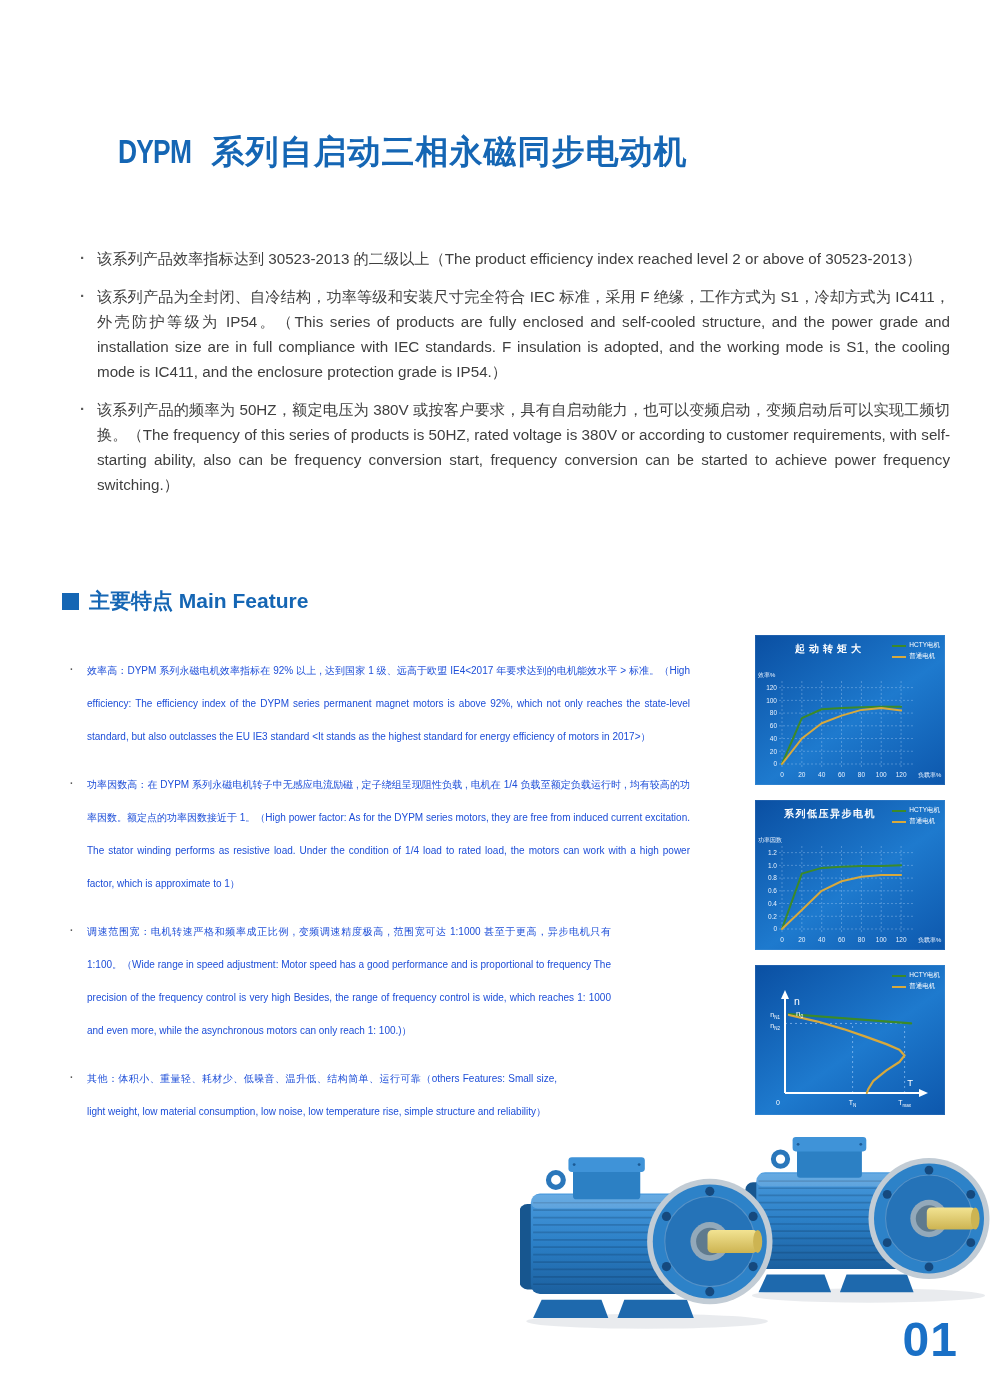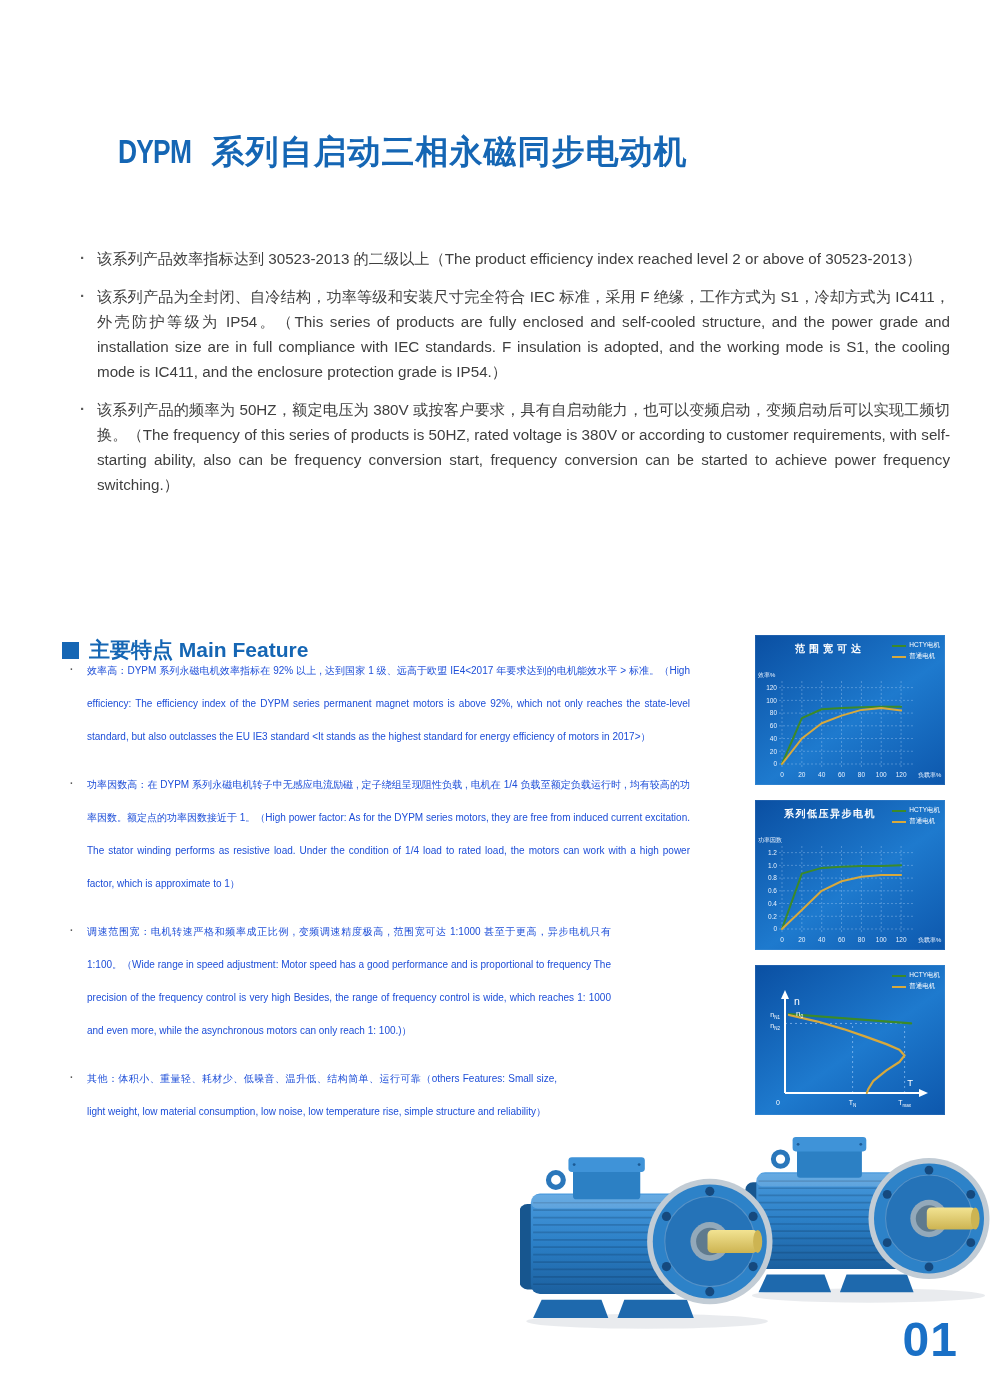--- a/index.html
+++ b/index.html
@@ -11,21 +11,21 @@
   .title-cn .dypm{display:inline-block;transform:scaleX(.8);transform-origin:left center;
                   letter-spacing:-1px;margin-right:-8px;}
   .title-en{position:absolute;left:64px;top:178px;margin:0;font-size:40px;font-weight:800;
             color:#1566b4;letter-spacing:.5px;}
   
   .intro{position:absolute;left:76px;top:246px;width:874px;margin:0;padding:0;list-style:none;}
   .intro li{position:relative;padding-left:21px;margin-bottom:13px;color:#3e3e3e;
             font-size:15.2px;line-height:25px;text-align:justify;}
   .intro li::before{content:"·";position:absolute;left:4px;top:-1px;color:#5a5a5a;font-weight:700;}
   
-  .feature-heading{position:absolute;left:62px;top:636px;display:flex;align-items:center;gap:10px;}
+  .feature-heading{position:absolute;left:62px;top:587px;display:flex;align-items:center;gap:10px;}
   .feature-heading .sq{width:17px;height:17px;background:#1566b4;flex:0 0 auto;}
   .feature-heading .txt{font-size:21px;font-weight:800;color:#1566b4;}
   .features{position:absolute;left:66px;top:654px;width:624px;}
   .feature{position:relative;padding-left:21px;margin-bottom:15px;color:#1d4ed8;
            font-size:10px;line-height:33px;text-align:justify;}
   .feature::before{content:"·";position:absolute;left:4px;top:-1px;color:#5a5a5a;font-weight:700;}
   .feature.f4{width:524px;}
   .feature.f5{width:470px;}
   
   .charts-col{position:absolute;left:755px;top:635px;width:190px;}
@@ -68,21 +68,21 @@
   <div class="features">
     <div class="feature f1">效率高：DYPM 系列永磁电机效率指标在 92% 以上 , 达到国家 1 级、远高于欧盟 IE4&lt;2017 年要求达到的电机能效水平 &gt; 标准。（High efficiency: The efficiency index of the DYPM series permanent magnet motors is above 92%, which not only reaches the state-level standard, but also outclasses the EU IE3 standard &lt;It stands as the highest standard for energy efficiency of motors in 2017&gt;）</div>
     <div class="feature f2">功率因数高：在 DYPM 系列永磁电机转子中无感应电流励磁 , 定子绕组呈现阻性负载 , 电机在 1/4 负载至额定负载运行时 , 均有较高的功率因数。额定点的功率因数接近于 1。（High power factor: As for the DYPM series motors, they are free from induced current excitation. The stator winding performs as resistive load. Under the condition of 1/4 load to rated load, the motors can work with a high power factor, which is approximate to 1）</div>
     <div class="feature f4">调速范围宽：电机转速严格和频率成正比例 , 变频调速精度极高 , 范围宽可达 1:1000 甚至于更高，异步电机只有 1:100。（Wide range in speed adjustment: Motor speed has a good performance and is proportional to frequency The precision of the frequency control is very high Besides, the range of frequency control is wide, which reaches 1: 1000 and even more, while the asynchronous motors can only reach 1: 100.)）</div>
     <div class="feature f5">其他：体积小、重量轻、耗材少、低噪音、温升低、结构简单、运行可靠（others Features: Small size, light weight, low material consumption, low noise, low temperature rise, simple structure and reliability）</div>
   </div>
 
   <div class="charts-col">
 
     <div class="chart-panel">
-      <div class="chart-title">范围宽可达</div>
+      <div class="chart-title">起动转矩大</div>
       <div class="legend">
         <div class="legend-row">
           <span class="swatch" style="background: rgb(60, 138, 40);"></span>
           <span class="legend-label">HCTY电机</span>
         </div>
         <div class="legend-row">
           <span class="swatch" style="background: rgb(216, 169, 60);"></span>
           <span class="legend-label">普通电机</span>
         </div>
       </div>

